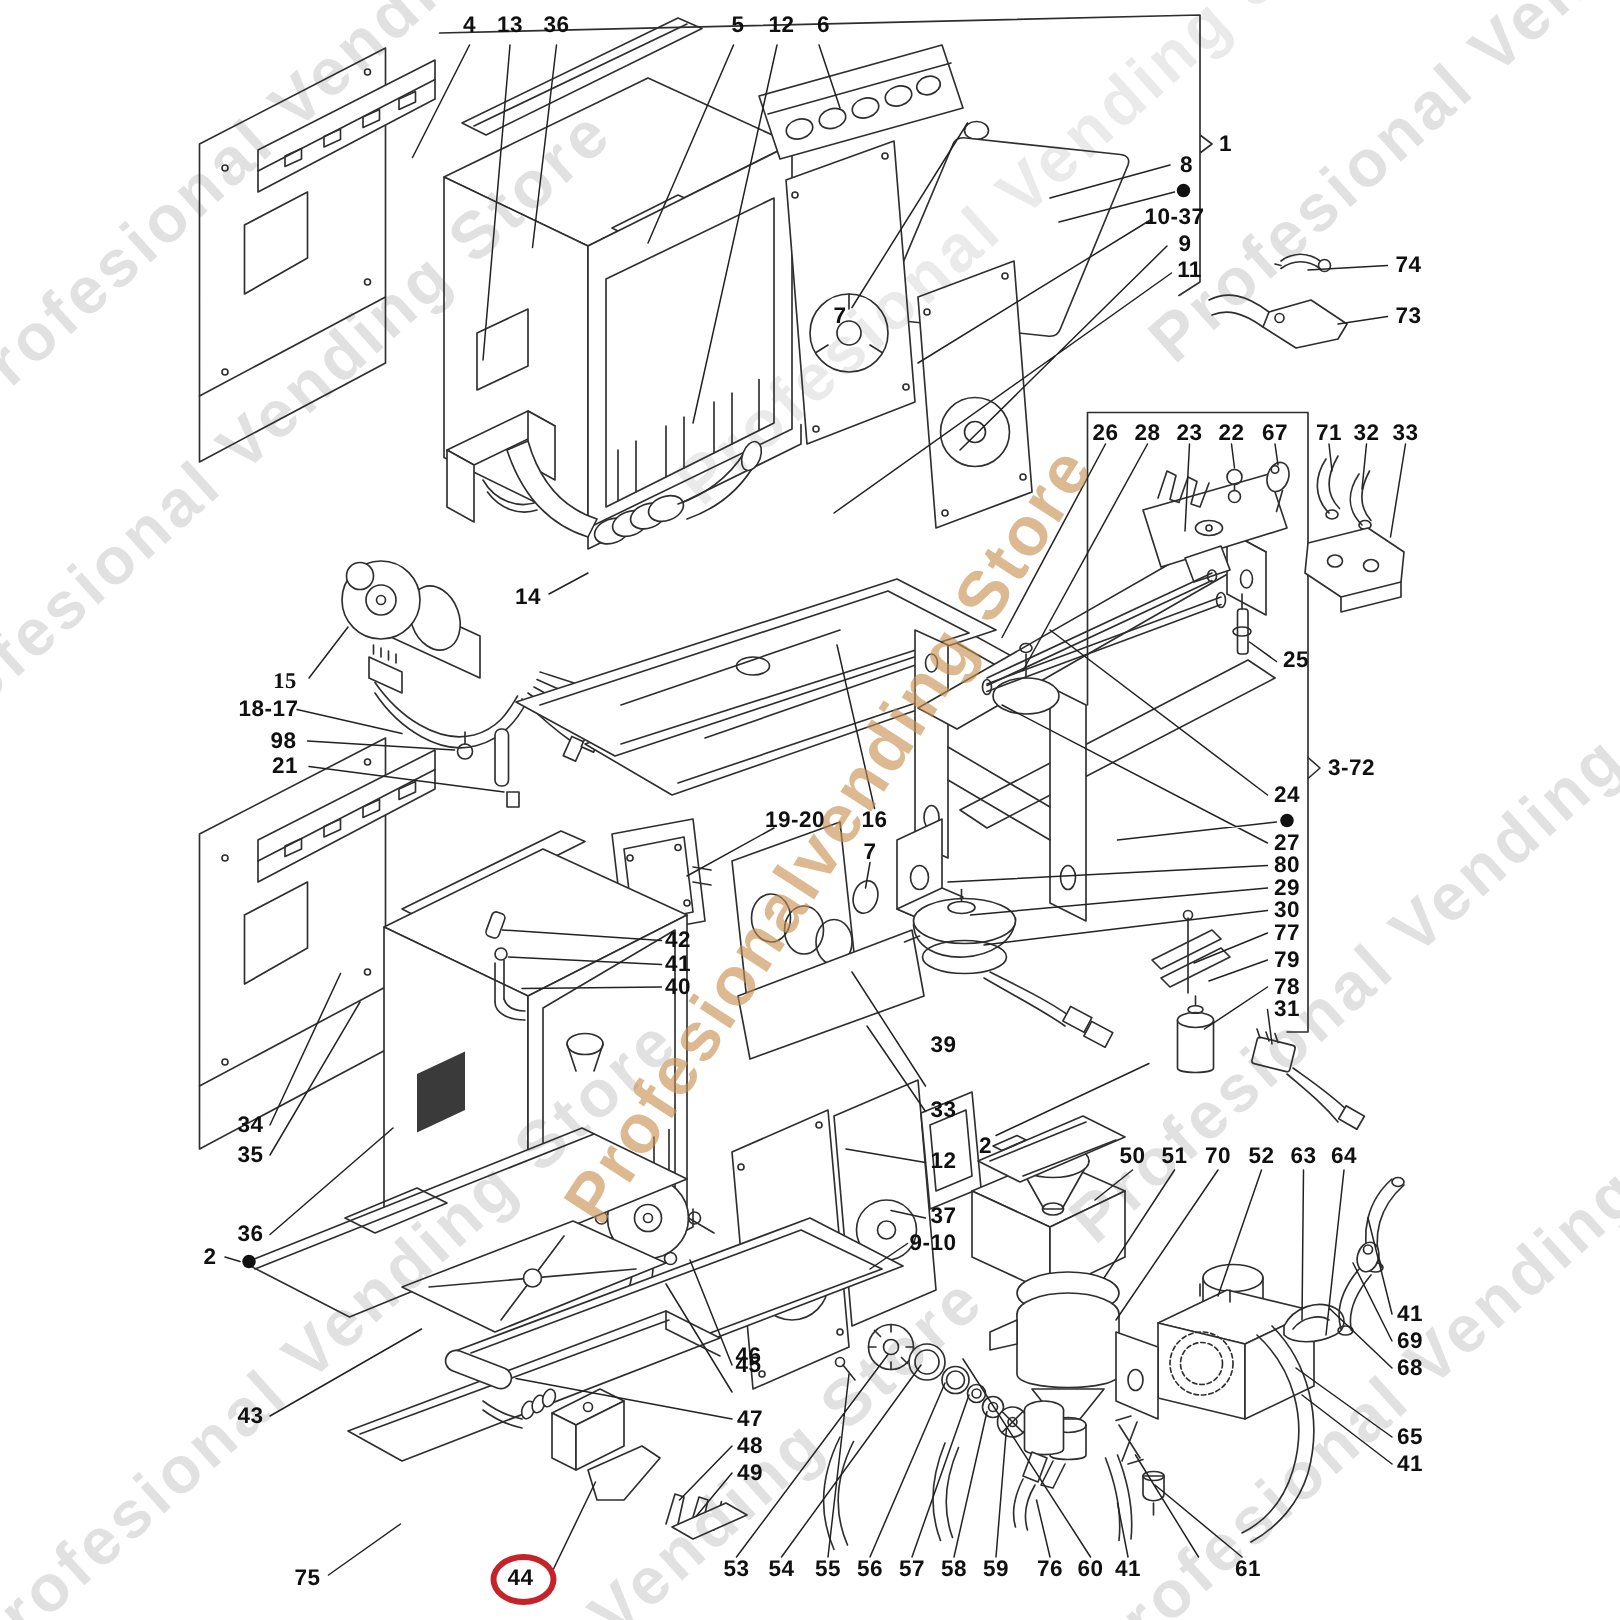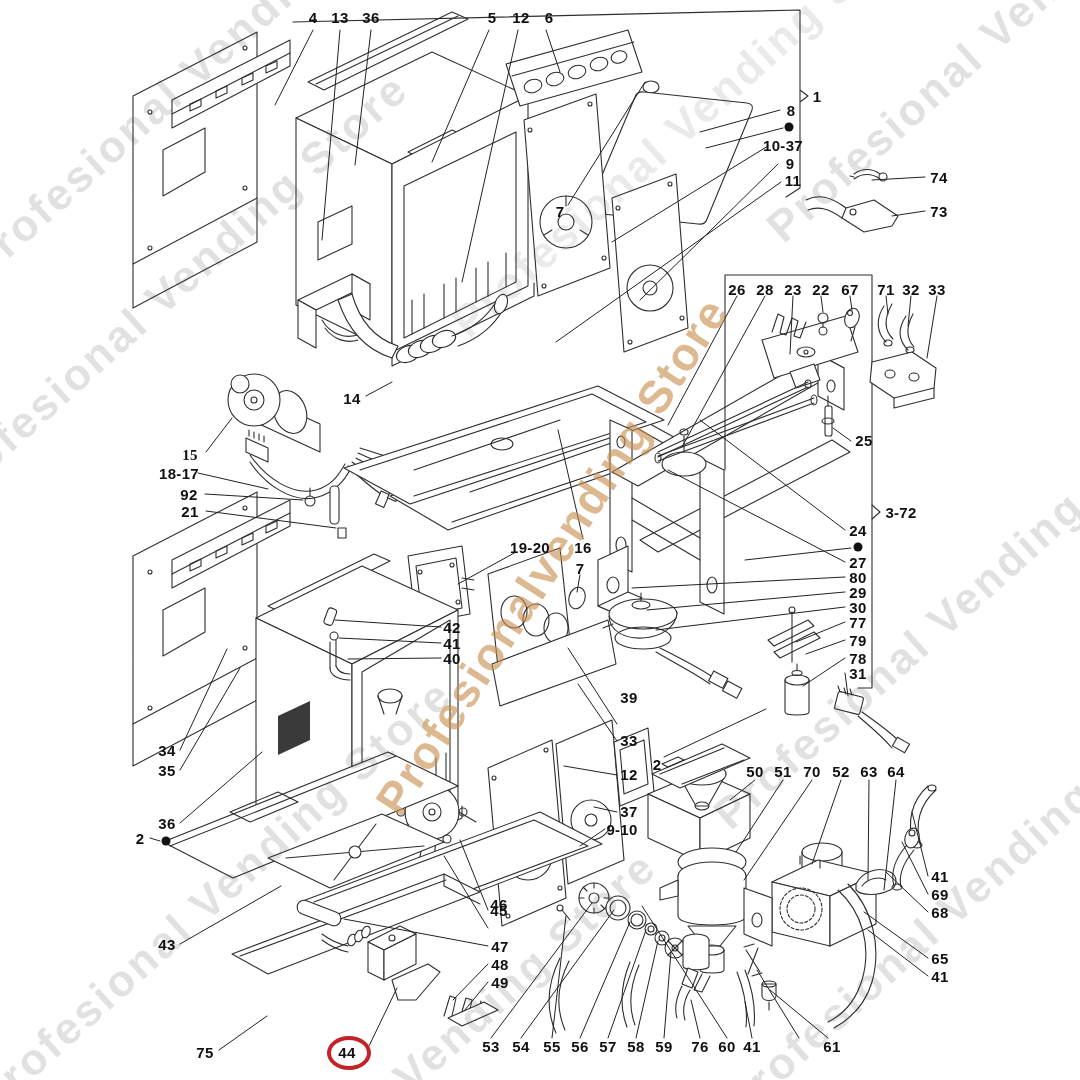--- a/index.html
+++ b/index.html
@@ -475,21 +475,21 @@
       <div class="part-label" style="left: 858px; top: 577px;">80</div>
       <div class="part-label" style="left: 858px; top: 592px;">29</div>
       <div class="part-label" style="left: 858px; top: 607px;">30</div>
       <div class="part-label" style="left: 858px; top: 622px;">77</div>
       <div class="part-label" style="left: 858px; top: 640px;">79</div>
       <div class="part-label" style="left: 858px; top: 658px;">78</div>
       <div class="part-label" style="left: 858px; top: 673px;">31</div>
       <div class="part-label" style="left: 352px; top: 398px;">14</div>
       <div class="part-label" style="left: 190px; top: 455px; font-family: Liberation Serif, serif;">15</div>
       <div class="part-label" style="left: 179px; top: 473px;">18-17</div>
-      <div class="part-label" style="left: 189px; top: 494px;">92</div>
+      <div class="part-label" style="left: 189px; top: 494px;">98</div>
       <div class="part-label" style="left: 190px; top: 511px;">21</div>
       <div class="part-label" style="left: 530px; top: 547px;">19-20</div>
       <div class="part-label" style="left: 583px; top: 547px;">16</div>
       <div class="part-label" style="left: 580px; top: 568px;">7</div>
       <div class="part-label" style="left: 452px; top: 627px;">42</div>
       <div class="part-label" style="left: 452px; top: 643px;">41</div>
       <div class="part-label" style="left: 452px; top: 658px;">40</div>
       <div class="part-label" style="left: 629px; top: 697px;">39</div>
       <div class="part-label" style="left: 629px; top: 740px;">33</div>
       <div class="part-label" style="left: 657px; top: 764px;">2</div>

